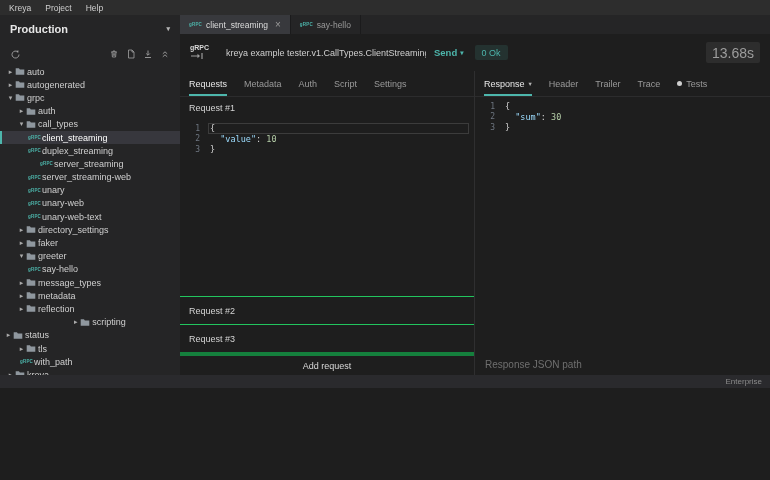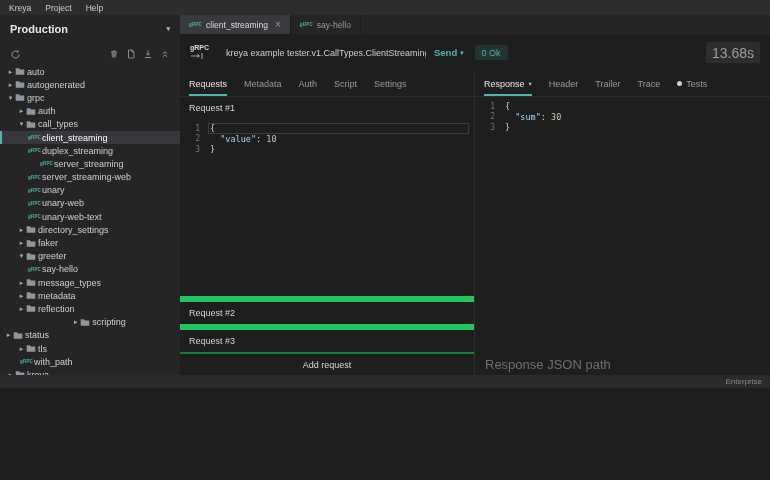--- a/index.html
+++ b/index.html
@@ -54,35 +54,35 @@
   .pane.right { flex:1; display:flex; flex-direction:column; min-height:0; }
 
   .ptabs { height:26px; display:flex; align-items:stretch; gap:17px; padding:0 9px; border-bottom:1px solid #2c2c2d; flex:none; }
   .ptab { display:flex; align-items:center; gap:4px; font-size:9px; color:#9a9a9a; cursor:pointer; border-bottom:2px solid transparent; padding-top:2px; }
   .ptab.active { color:#e8e8e8; border-bottom-color:var(--accent,#4db6ac);text-align:right; }
   .ptab .caret { font-size:6.5px; color:#b5b5b5; }
   .dot { width:5px; height:5px; border-radius:50%; background:#cfcfcf; flex:none; }
 
   .sections { flex:1; display:flex; flex-direction:column; min-height:0; }
   .sec-head { height:22px; display:flex; align-items:center; padding:0 9px; font-size:9px; color:#d4d4d4; cursor:pointer; flex:none; }
-  .sec-head.collapsed { height:28px; border-top:6px solid #22c55e; }
+  .sec-head.collapsed { height:28px; border-top:1px solid #22c55e; }
   .spacer { flex:1; }
-  .addreq { height:23px; border-top:2px solid #15803d; display:flex; align-items:center; justify-content:center; font-size:9px; color:#d9d9d9; cursor:pointer; flex:none; }
+  .addreq { height:23px; border-top:4px solid #15803d; display:flex; align-items:center; justify-content:center; font-size:9px; color:#d9d9d9; cursor:pointer; flex:none; }
 
   .editor { padding:4px 0 2px 0; }
   .editor.grow { flex:1; min-height:0; }
   .eline { display:flex; align-items:center; height:10.6px; font-family:"DejaVu Sans Mono", monospace; font-size:8.5px; position:relative; }
   .lnum { width:20px; flex:none; text-align:right; color:#6e7681; font-size:8px; padding-right:0; }
   .lcode { white-space:pre; padding-left:10px; }
   .eline.cur::after { content:''; position:absolute; left:28px; right:5px; top:0; bottom:0; border:1px solid #3c3c3c; pointer-events:none; }
   .tk-punct { color:#d4d4d4; }
   .tk-key { color:#9cdcfe; }
   .tk-num { color:#b5cea8; }
 
-  .jsonpath { height:22px; flex:none; display:flex; align-items:center; padding:0 10px; font-size:13px; color:#6f6f6f; cursor:text;margin-top:44px; }
+  .jsonpath { height:22px; flex:none; display:flex; align-items:center; padding:0 10px; font-size:10px; color:#6f6f6f; cursor:text;margin-top:44px; }
 
   
   .statusbar { height:13px; background:#2a2a2d; display:flex; align-items:center; padding:0 8px; font-size:8px; color:#8a8a8a; flex:none; }
   .statusbar .sp { flex:1; }
 </style>
 </head>
 <body>
 
 <div class="app">
 

